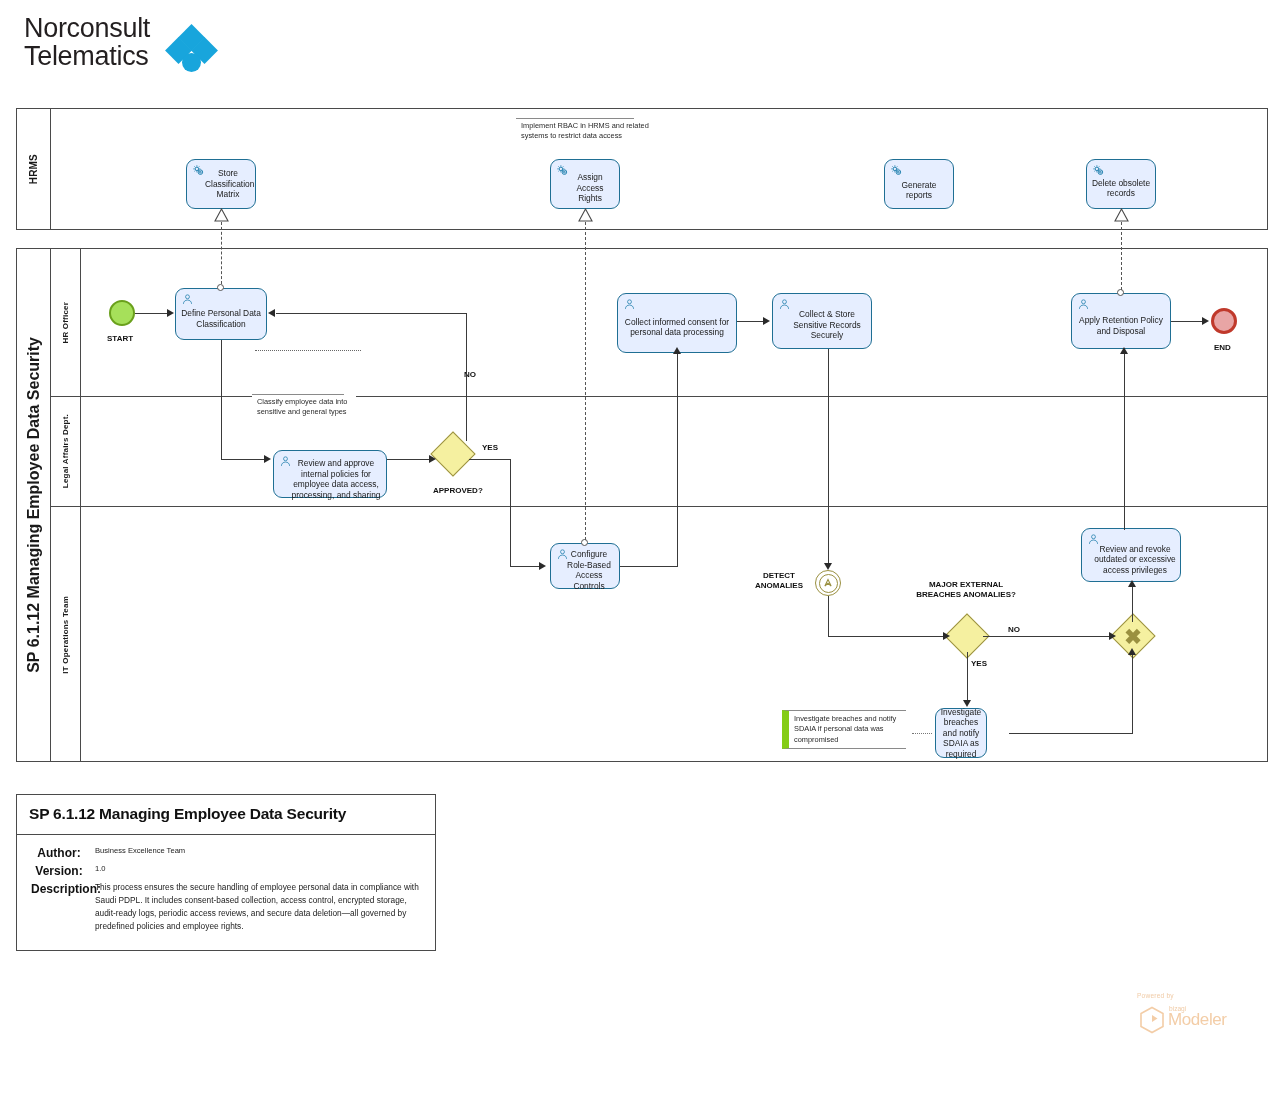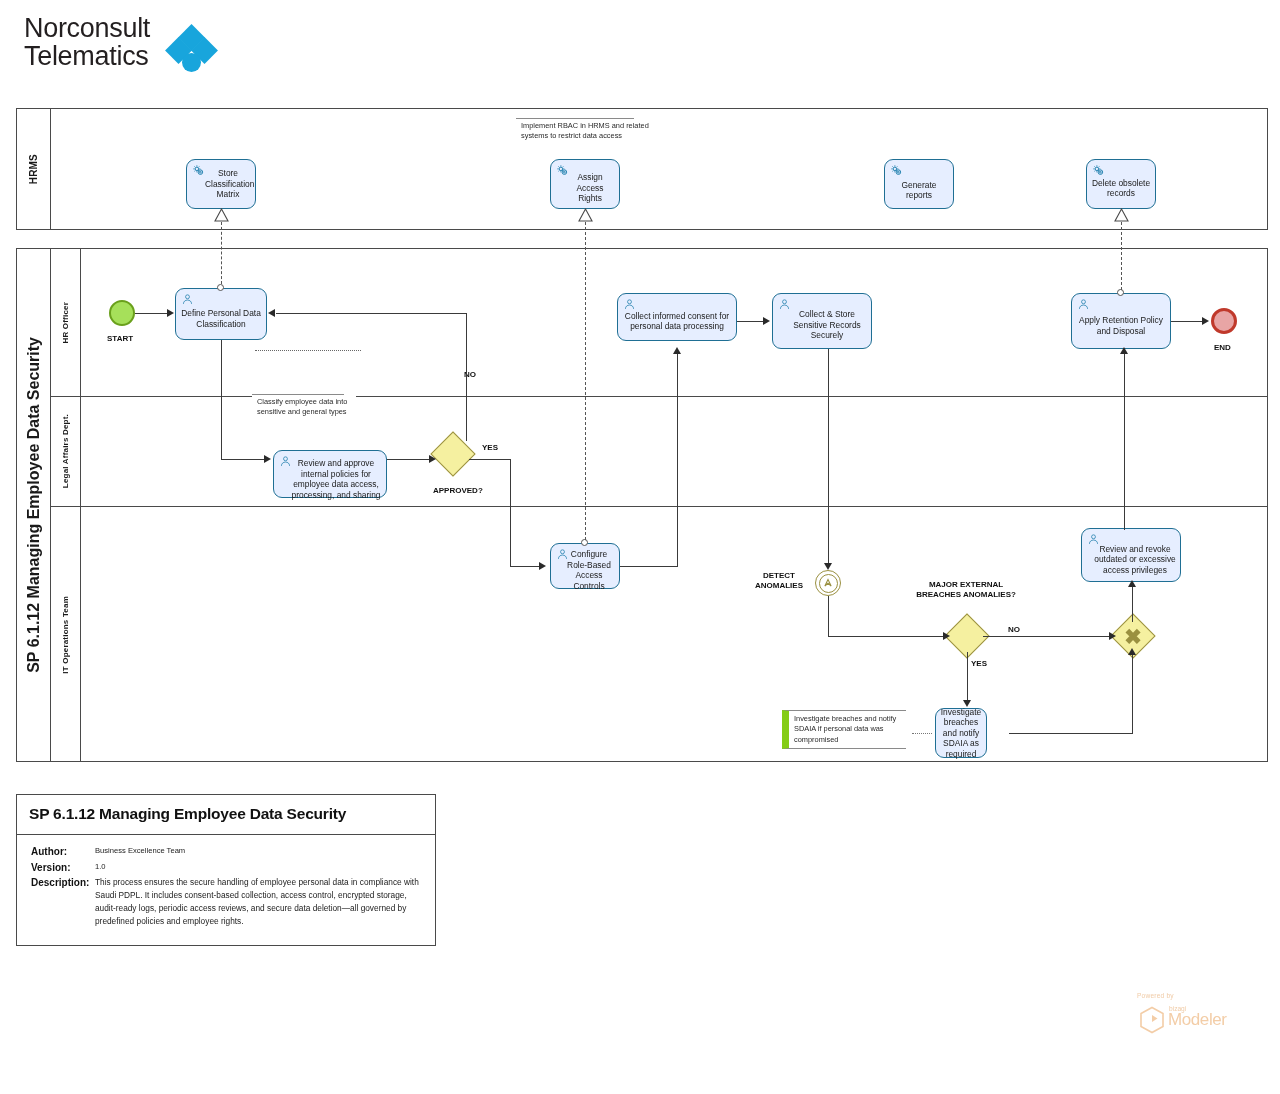--- a/index.html
+++ b/index.html
@@ -116,21 +116,21 @@
     position:absolute; width:7px; height:7px; border:1.3px solid #555;
     background:#fff; border-radius:50%;
   }
 
   
   #infopanel { position:absolute; left:16px; top:794px; width:420px; border:1px solid #4a4a4a; background:#fff; }
   #infopanel .ip-head { border-bottom:1px solid #4a4a4a; padding:10px 12px 11px 12px; }
   #infopanel .ip-head h1 { margin:0; font-size:15.5px; font-weight:bold; letter-spacing:-.2px; color:#111; }
   #infopanel .ip-body { padding:10px 14px 14px 14px; }
   #infopanel .row { display:flex; margin-bottom:3px; }
-  #infopanel .k { width:64px; text-align:left; font-size:10px; font-weight:bold; padding-right:8px; padding-top:1px; color:#111; }
+  #infopanel .k { width:64px; text-align:center; font-size:12px; font-weight:bold; padding-right:8px; padding-top:1px; color:#111; }
   #infopanel .v { flex:1; font-size:7.6px; line-height:12.6px; color:#222; }
 
   
   #bizagi { position:absolute; left:1137px; top:992px; width:120px; height:50px; color:#f2c9a0; }
   #bizagi .pw { font-size:6.6px; letter-spacing:.2px; color:#f0cba6; }
   #bizagi .bz { font-size:6.6px; color:#f0cba6; position:absolute; left:32px; top:13px; }
   #bizagi .md { font-size:17px; color:#f3cda7; position:absolute; left:31px; top:18px; letter-spacing:-.4px; }
   #bizagi .hexwrap { position:absolute; left:2px; top:14px; }
 </style>
 </head>
@@ -237,21 +237,21 @@
   <div class="task" style="left:175px; top:288px; width:92px; height:52px;">
     <svg class="ticon" viewBox="0 0 24 24">
       <g fill="none" stroke="#3d8fb8" stroke-width="1.7">
         <circle cx="12" cy="7" r="3.6"></circle>
         <path d="M4.5 20c0-4.3 3.4-7 7.5-7s7.5 2.7 7.5 7"></path>
       </g>
     </svg>
     <span class="tlabel" style="padding-top:9px;">Define Personal Data Classification</span>
   </div>
 
-  <div class="task" style="left:617px; top:293px; width:120px; height:48px;justify-content:center;">
+  <div class="task" style="left:617px; top:293px; width:120px; height:60px;justify-content:center;">
     <svg class="ticon" viewBox="0 0 24 24">
       <g fill="none" stroke="#3d8fb8" stroke-width="1.7">
         <circle cx="12" cy="7" r="3.6"></circle>
         <path d="M4.5 20c0-4.3 3.4-7 7.5-7s7.5 2.7 7.5 7"></path>
       </g>
     </svg>
     <span class="tlabel" style="padding-top:8px;">Collect informed consent for personal data processing</span>
   </div>
 
   <div class="task" style="left:772px; top:293px; width:100px; height:56px;">

